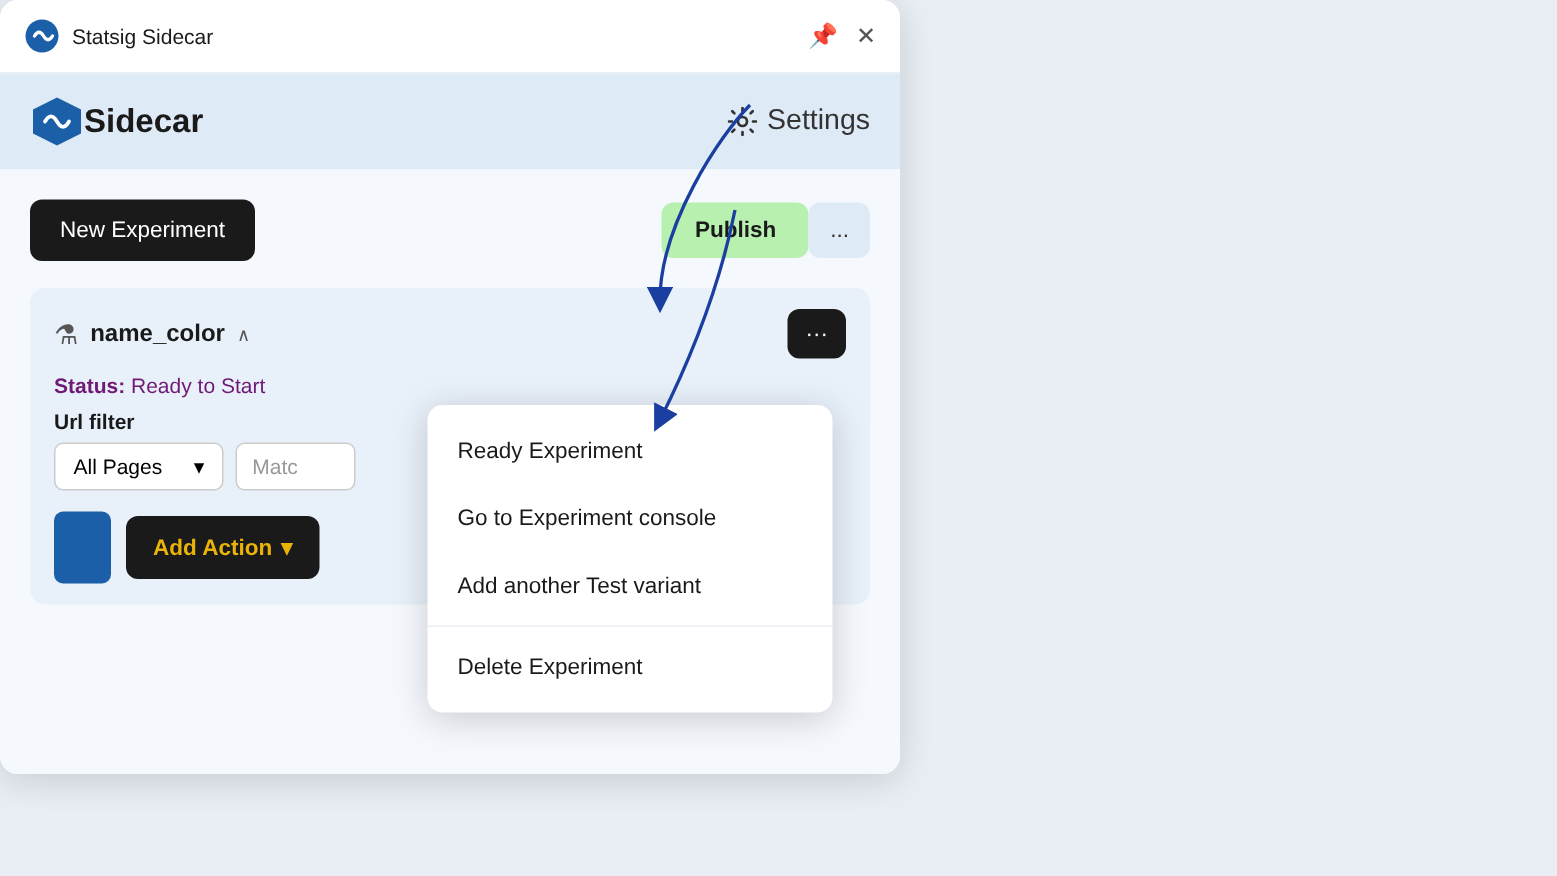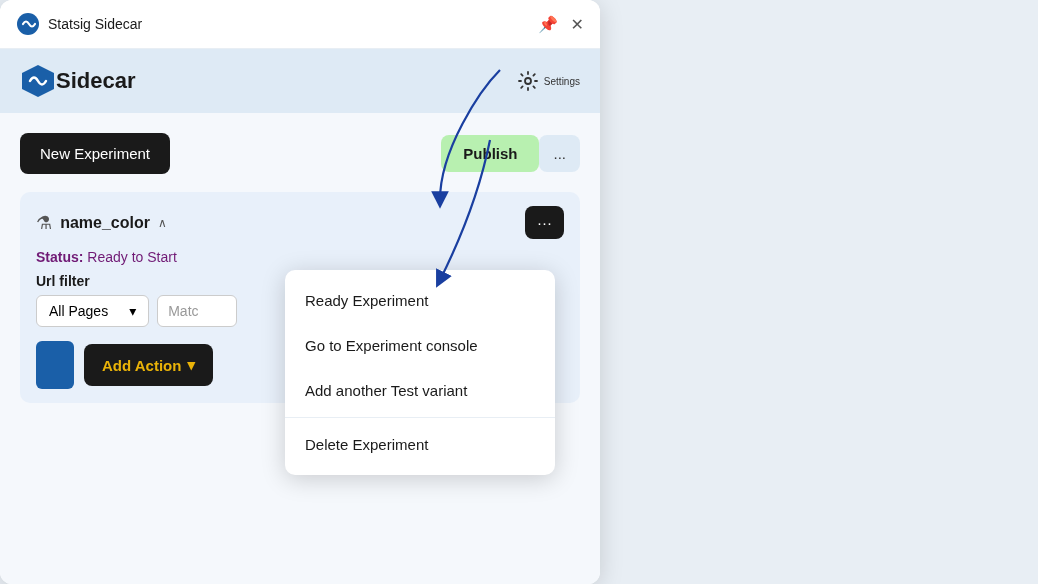--- a/index.html
+++ b/index.html
@@ -8,21 +8,21 @@
       background: #e8eef4;
       width: 1038px;
       height: 584px;
       overflow: hidden;
       position: relative;
     }
 
     
     .panel {
       width: 600px;
-      height: 584px;
+      height: 516px;
       background: #fff;
       border-radius: 12px;
       box-shadow: 0 4px 24px rgba(0,0,0,0.15);
       overflow: hidden;
       position: absolute;
       left: 0;
       top: 0;
       display: flex;
       flex-direction: column;
     }
@@ -80,21 +80,21 @@
     .header-title {
       font-size: 22px;
       font-weight: 700;
       color: #1a1a1a;
     }
     .header-settings {
       display: flex;
       align-items: center;
       gap: 6px;
       color: #333;
-      font-size: 10px;
+      font-size: 19px;
       cursor: pointer;
     }
 
     
     .content {
       flex: 1;
       padding: 20px;
       background: #f5f8fc;
       overflow-y: auto;
       position: relative;

